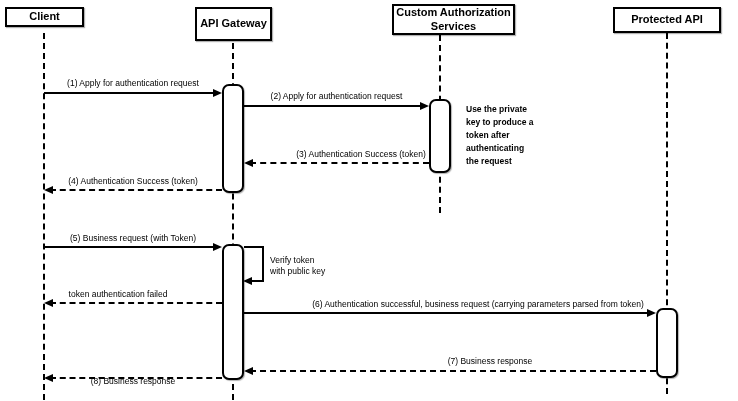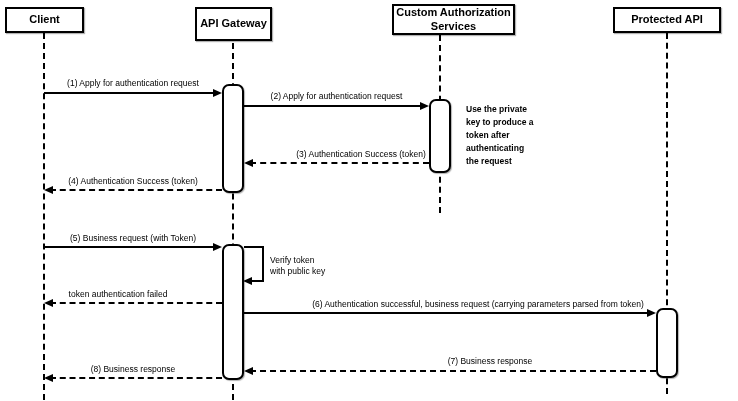--- a/index.html
+++ b/index.html
@@ -44,21 +44,21 @@
   .note {
     position:absolute; font-size:8.5px; font-weight:bold; line-height:13px;
     white-space:pre-line; text-align:left; z-index:4;
   }
 </style>
 </head>
 <body>
 
 <div class="canvas">
 
-  <div class="actor" style="left:5px;top:7px;width:79px;height:26px;">
+  <div class="actor" style="left:5px;top:7px;width:79px;height:20px;">
     <span>Client</span>
   </div>
   <div class="actor" style="left:195px;top:7px;width:77px;height:34px;">
     <span>API Gateway</span>
   </div>
   <div class="actor" style="left:392px;top:4px;width:123px;height:31px;">
     <span>Custom Authorization
 Services</span>
   </div>
   <div class="actor" style="left:613px;top:7px;width:108px;height:26px;">
@@ -125,21 +125,21 @@
     <div class="line"></div>
     <div class="head"></div>
   </div>
 
   <div class="msg-label" style="left:244px;top:356px;width:412px;padding-left:40px;">(7) Business response</div>
   <div class="msg to-left dashed" style="left:244px;top:366px;width:412px;">
     <div class="line"></div>
     <div class="head"></div>
   </div>
 
-  <div class="msg-label" style="left:44px;top:364px;width:178px;">(8) Business response</div>
+  <div class="msg-label" style="left:44px;top:376px;width:178px;">(8) Business response</div>
   <div class="msg to-left dashed" style="left:44px;top:373px;width:178px;">
     <div class="line"></div>
     <div class="head"></div>
   </div>
 
   <div class="note" style="left:466px;top:103px;width:92px;">Use the private
 key to produce a
 token after
 authenticating
 the request</div>

